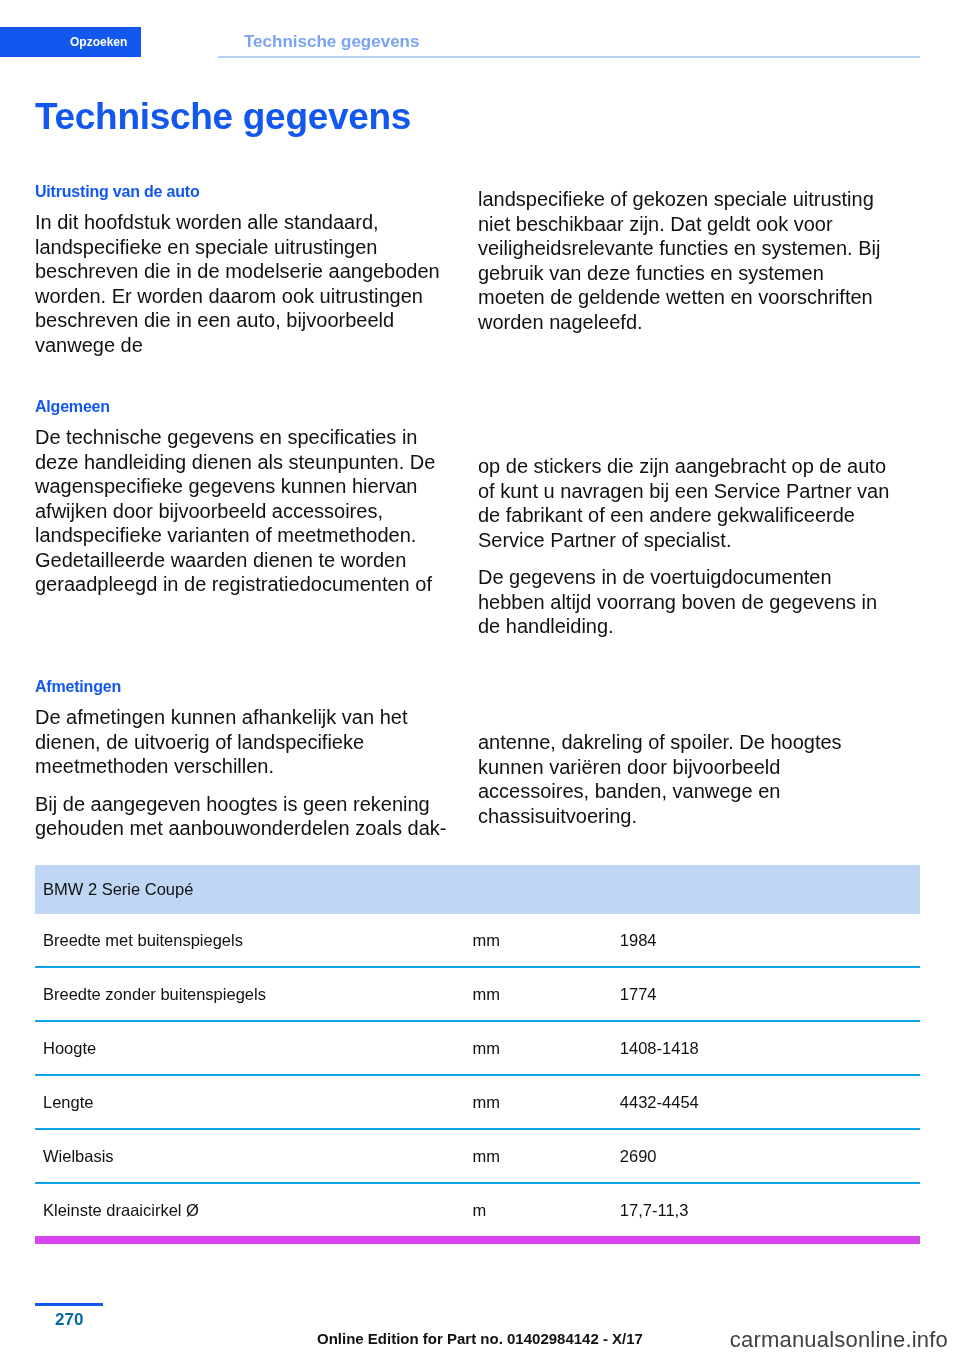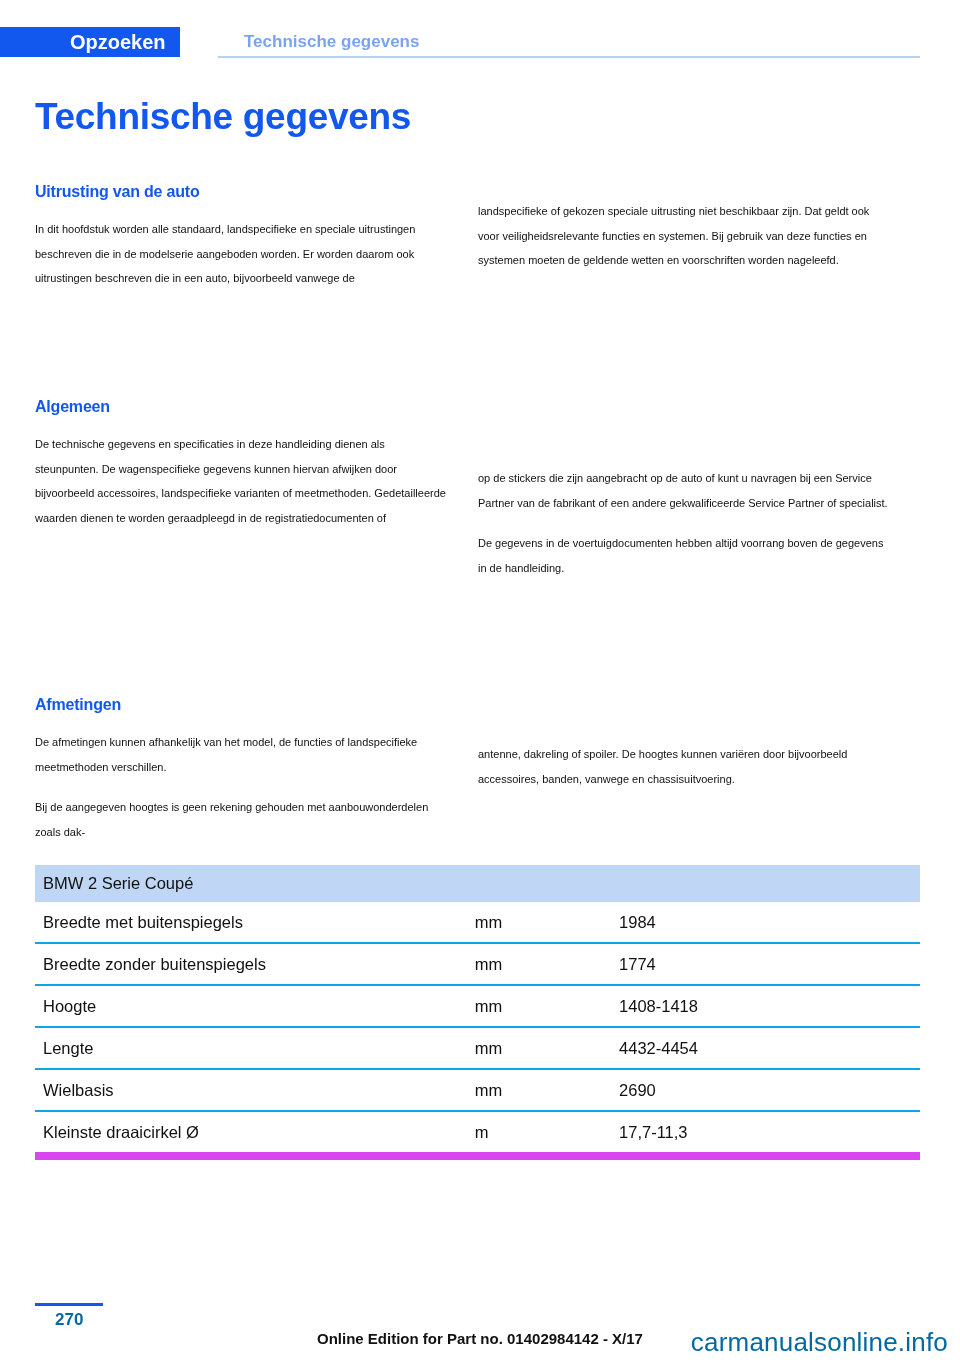--- a/index.html
+++ b/index.html
@@ -24,21 +24,21 @@
     width: 960px;
     height: 30px;
   }
   .runhead-tab {
     position: absolute;
     left: 0;
     top: 0;
     height: 30px;
     background: #1257ee;
     color: #ffffff;
-    font-size: 20px;
+    font-size: 12px;
     font-weight: bold;
     line-height: 30px;
     padding: 0 14px 0 70px;
     box-sizing: border-box;
     white-space: nowrap;
   }
   .runhead-chapter {
     position: absolute;
     left: 244px;
     top: 0;
@@ -79,46 +79,46 @@
   .col-right { left: 478px; }
 
   h2.section-title {
     margin: 0 0 9px 0;
     font-size: 16px;
     font-weight: bold;
     color: #1257ee;
     letter-spacing: -0.2px;
   }
   p.body-text {
-    margin: 16px 0 13px 0;
-    font-size: 11px;
+    margin: 4px 0 13px 0;
+    font-size: 20px;
     line-height: 24.5px;
     color: #111111;
   }
   p.body-text:last-child { margin-bottom: 0; }
 
   
   #blk-uitrusting-l { top: 183px; }
   #blk-uitrusting-r { top: 183px; }
   #blk-algemeen-l   { top: 398px; }
   #blk-algemeen-r   { top: 450px; }
-  #blk-afmeting-l   { top: 696px; }
+  #blk-afmeting-l   { top: 678px; }
   #blk-afmeting-r   { top: 726px; }
 
   
   .spec-table {
     position: absolute;
     left: 35px;
     top: 865px;
     width: 885px;
     border-collapse: collapse;
     font-size: 16.5px;
   }
   .spec-table td {
-    padding: 0;
+    padding: 6px;
     vertical-align: middle;
   }
   .spec-head td {
     background: #bfd7f5;
     height: 37px;
     padding-left: 8px;
     font-size: 16.5px;
     color: #111;
   }
   .spec-row td {
@@ -159,22 +159,22 @@
     text-align: center;
     font-size: 15px;
     font-weight: bold;
     color: #111;
     white-space: nowrap;
   }
   .watermark {
     position: absolute;
     right: 12px;
     top: 1327px;
-    font-size: 26px;
-    color: #0369a1;
+    font-size: 22px;
+    color: #404040;
     white-space: nowrap;
     letter-spacing: 0.2px;
   }
 </style>
 </head>
 <body>
 
 <div class="runhead">
   <div class="runhead-tab">Opzoeken</div>
   <div class="runhead-chapter">Technische gegevens</div>
@@ -195,21 +195,21 @@
   <h2 class="section-title">Algemeen</h2>
   <p class="body-text">De technische gegevens en specificaties in deze handleiding dienen als steunpunten. De wagenspecifieke gegevens kunnen hiervan afwijken door bijvoorbeeld accessoires, landspecifieke varianten of meetmethoden. Gedetailleerde waarden dienen te worden geraadpleegd in de registratiedocumenten of</p>
 </div>
 <div class="col col-right" id="blk-algemeen-r">
   <p class="body-text">op de stickers die zijn aangebracht op de auto of kunt u navragen bij een Service Partner van de fabrikant of een andere gekwalificeerde Service Partner of specialist.</p>
   <p class="body-text">De gegevens in de voertuigdocumenten hebben altijd voorrang boven de gegevens in de handleiding.</p>
 </div>
 
 <div class="col col-left" id="blk-afmeting-l">
   <h2 class="section-title">Afmetingen</h2>
-  <p class="body-text">De afmetingen kunnen afhankelijk van het model, de functies of landspecifieke meetmethoden verschillen.</p>
+  <p class="body-text">De afmetingen kunnen afhankelijk van het dienen, de uitvoerig of landspecifieke meetmethoden verschillen.</p>
   <p class="body-text">Bij de aangegeven hoogtes is geen rekening gehouden met aanbouwonderdelen zoals dak-</p>
 </div>
 <div class="col col-right" id="blk-afmeting-r">
   <p class="body-text">antenne, dakreling of spoiler. De hoogtes kunnen variëren door bijvoorbeeld accessoires, banden, vanwege en chassisuitvoering.</p>
 </div>
 
 <table class="spec-table">
   <tbody>
     <tr class="spec-head">
       <td colspan="3">BMW 2 Serie Coupé</td>

